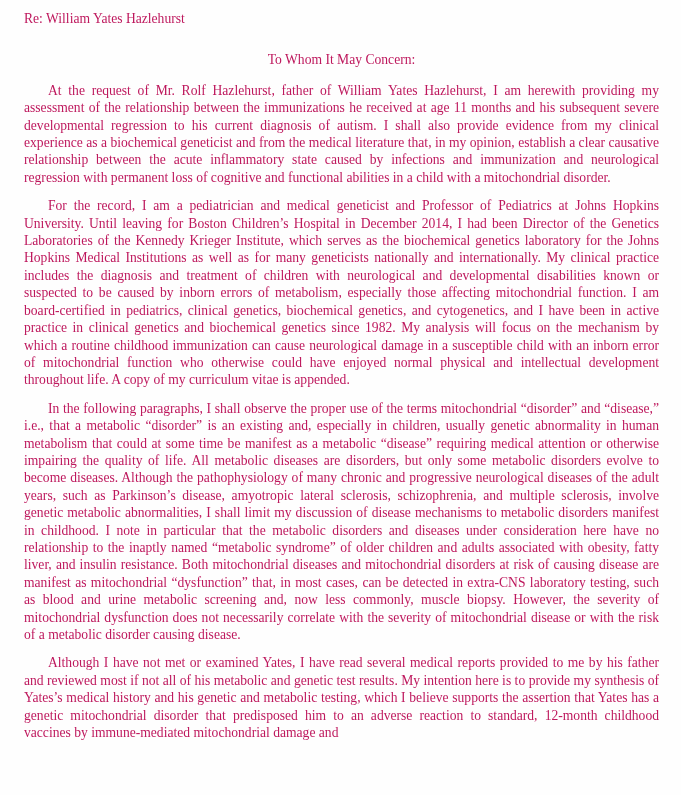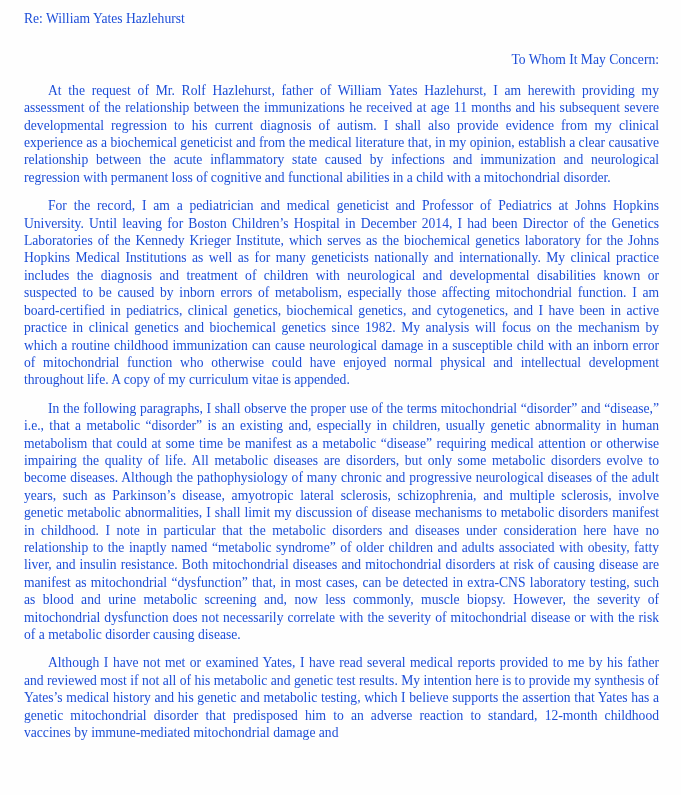--- a/index.html
+++ b/index.html
@@ -10,31 +10,31 @@
   .page {
     position: relative;
     width: 681px;
     height: 795px;
     box-sizing: border-box;
     background: #fefefe;
     padding: 10px 22px 0 24px;
     font-family: "Liberation Serif", "DejaVu Serif", serif;
     font-size: 13.6px;
     line-height: 17.4px;
-    color: #1d4ed8;
+    color: #be185d;
     overflow: hidden;
     -webkit-font-smoothing: antialiased;
   }
   .re-line {
     margin: 0 0 24px 0;
     text-align: left;
   }
   .salutation {
     margin: 0 0 13px 0;
-    text-align: right;
+    text-align: center;
   }
   p.body-paragraph {
     margin: 0 0 11px 0;
     text-align: justify;
     text-indent: 24px;
   }
 </style>
 </head>
 <body>
 

